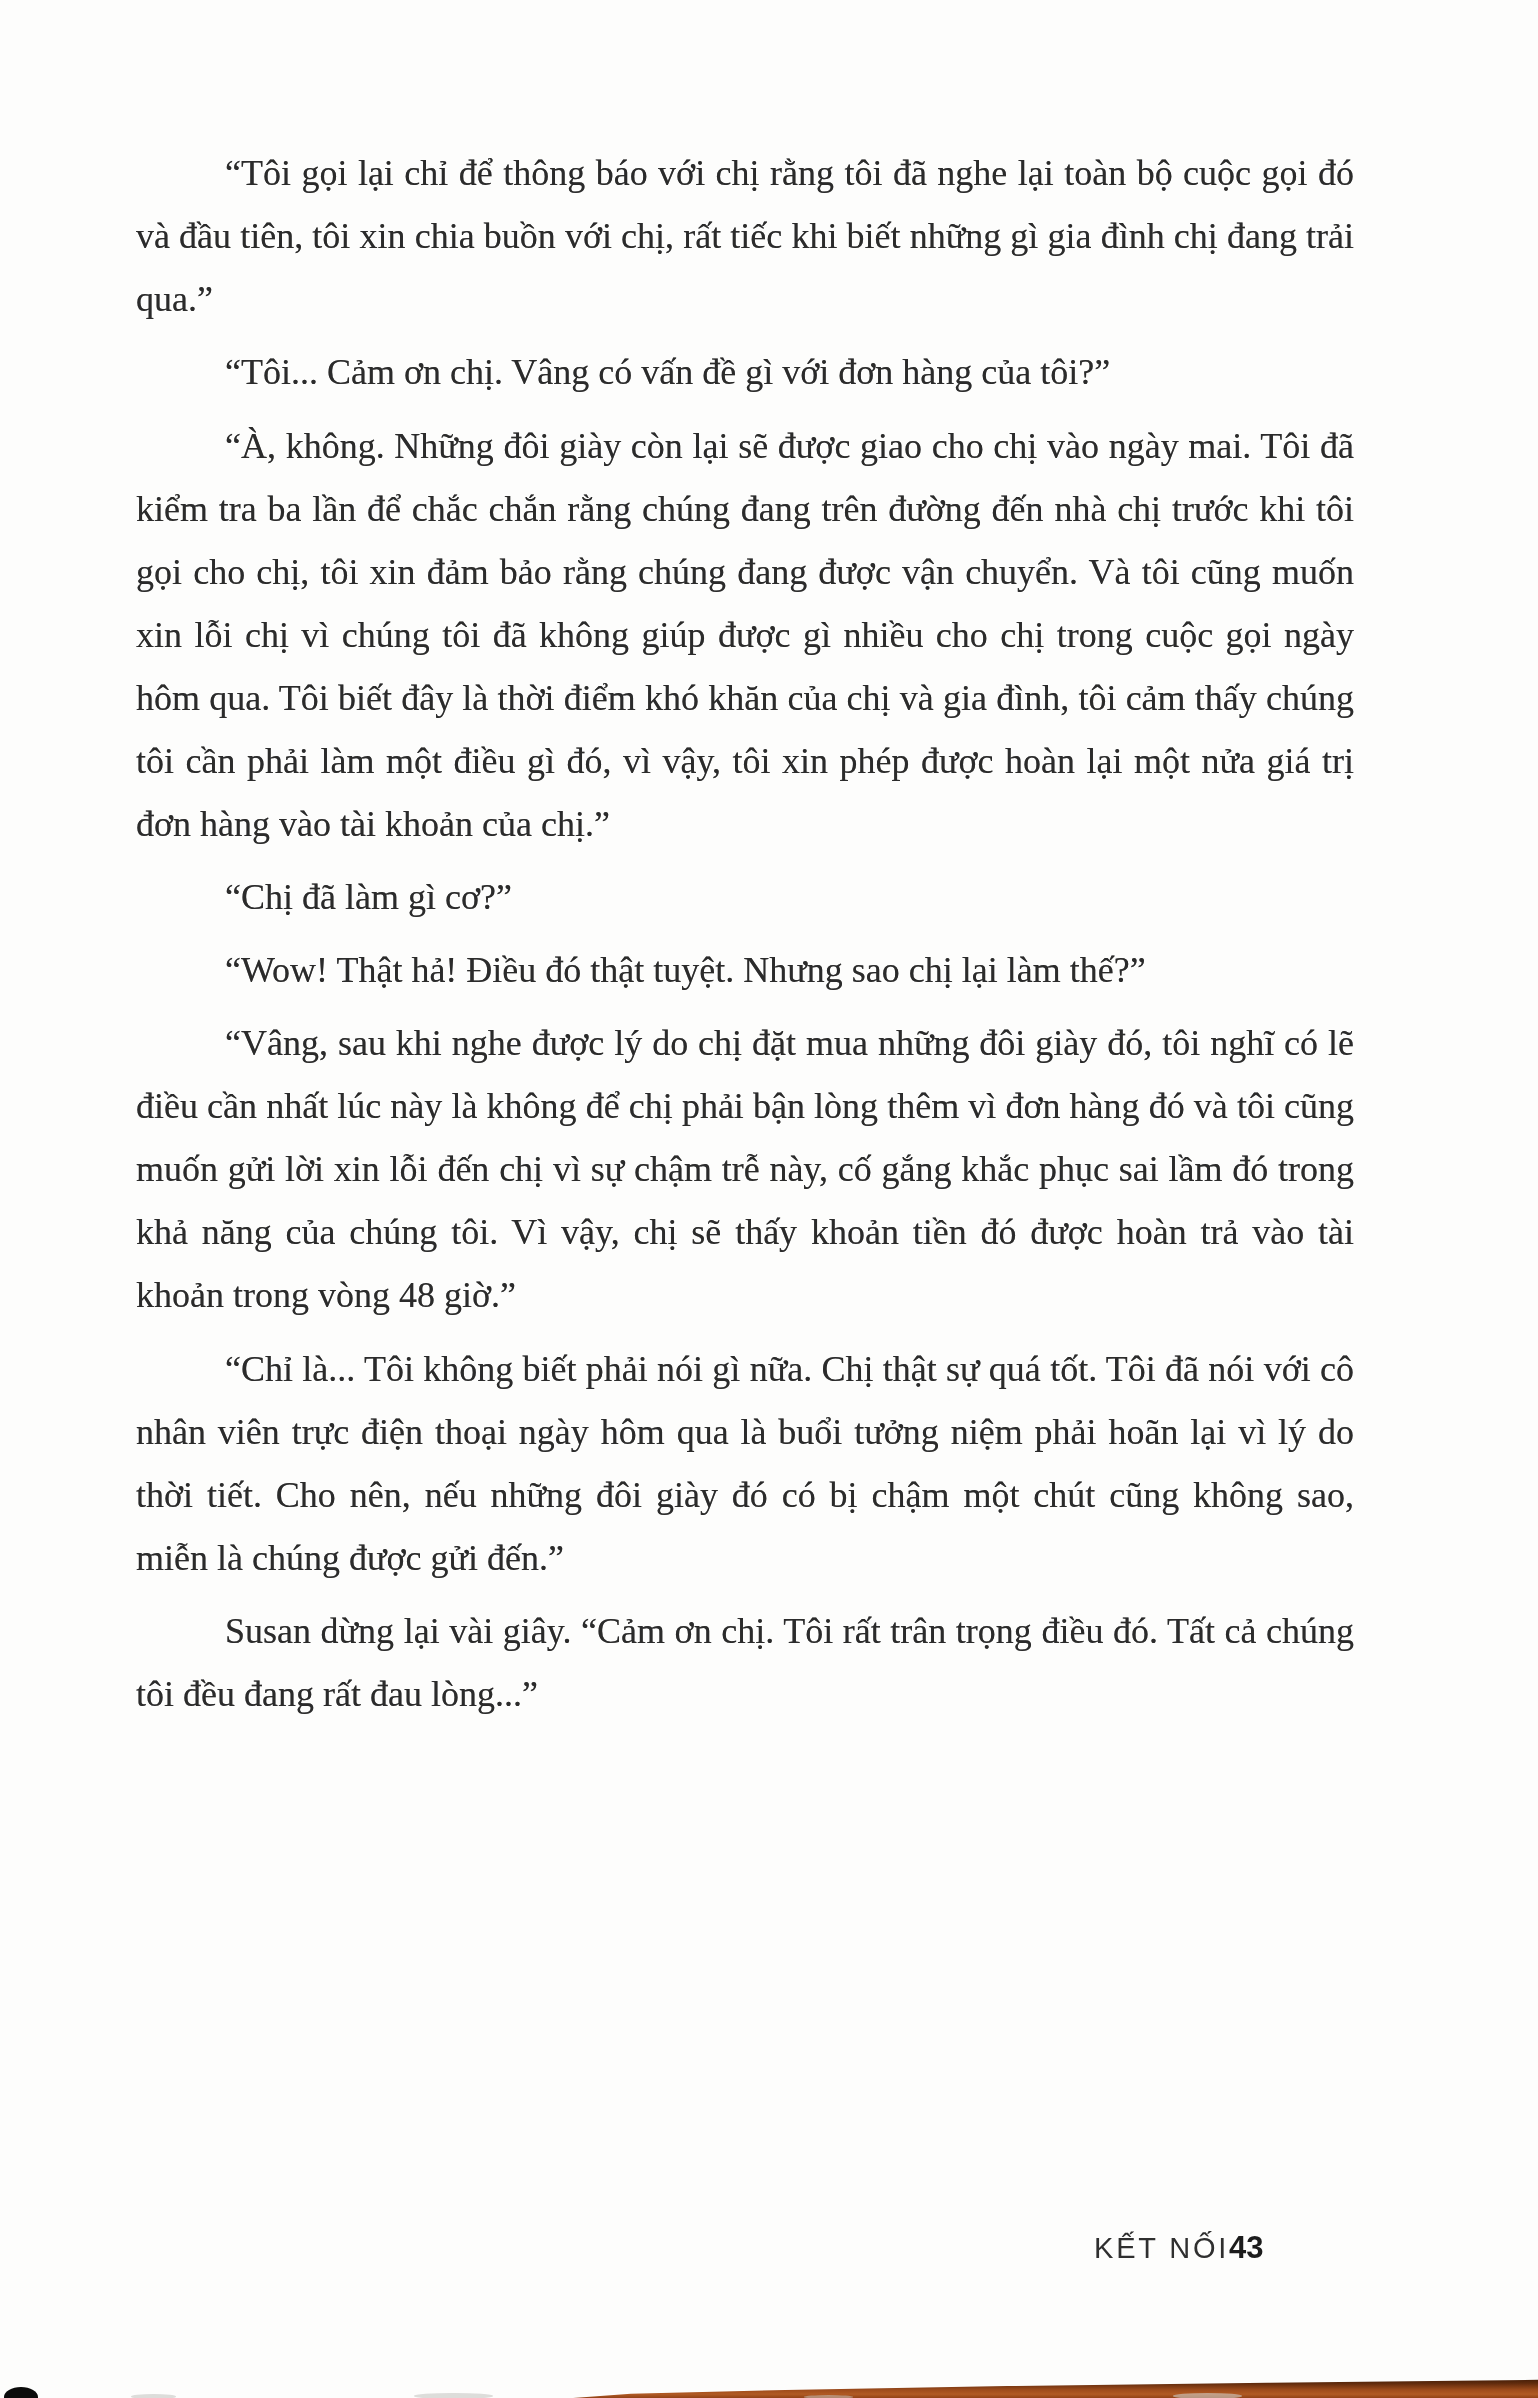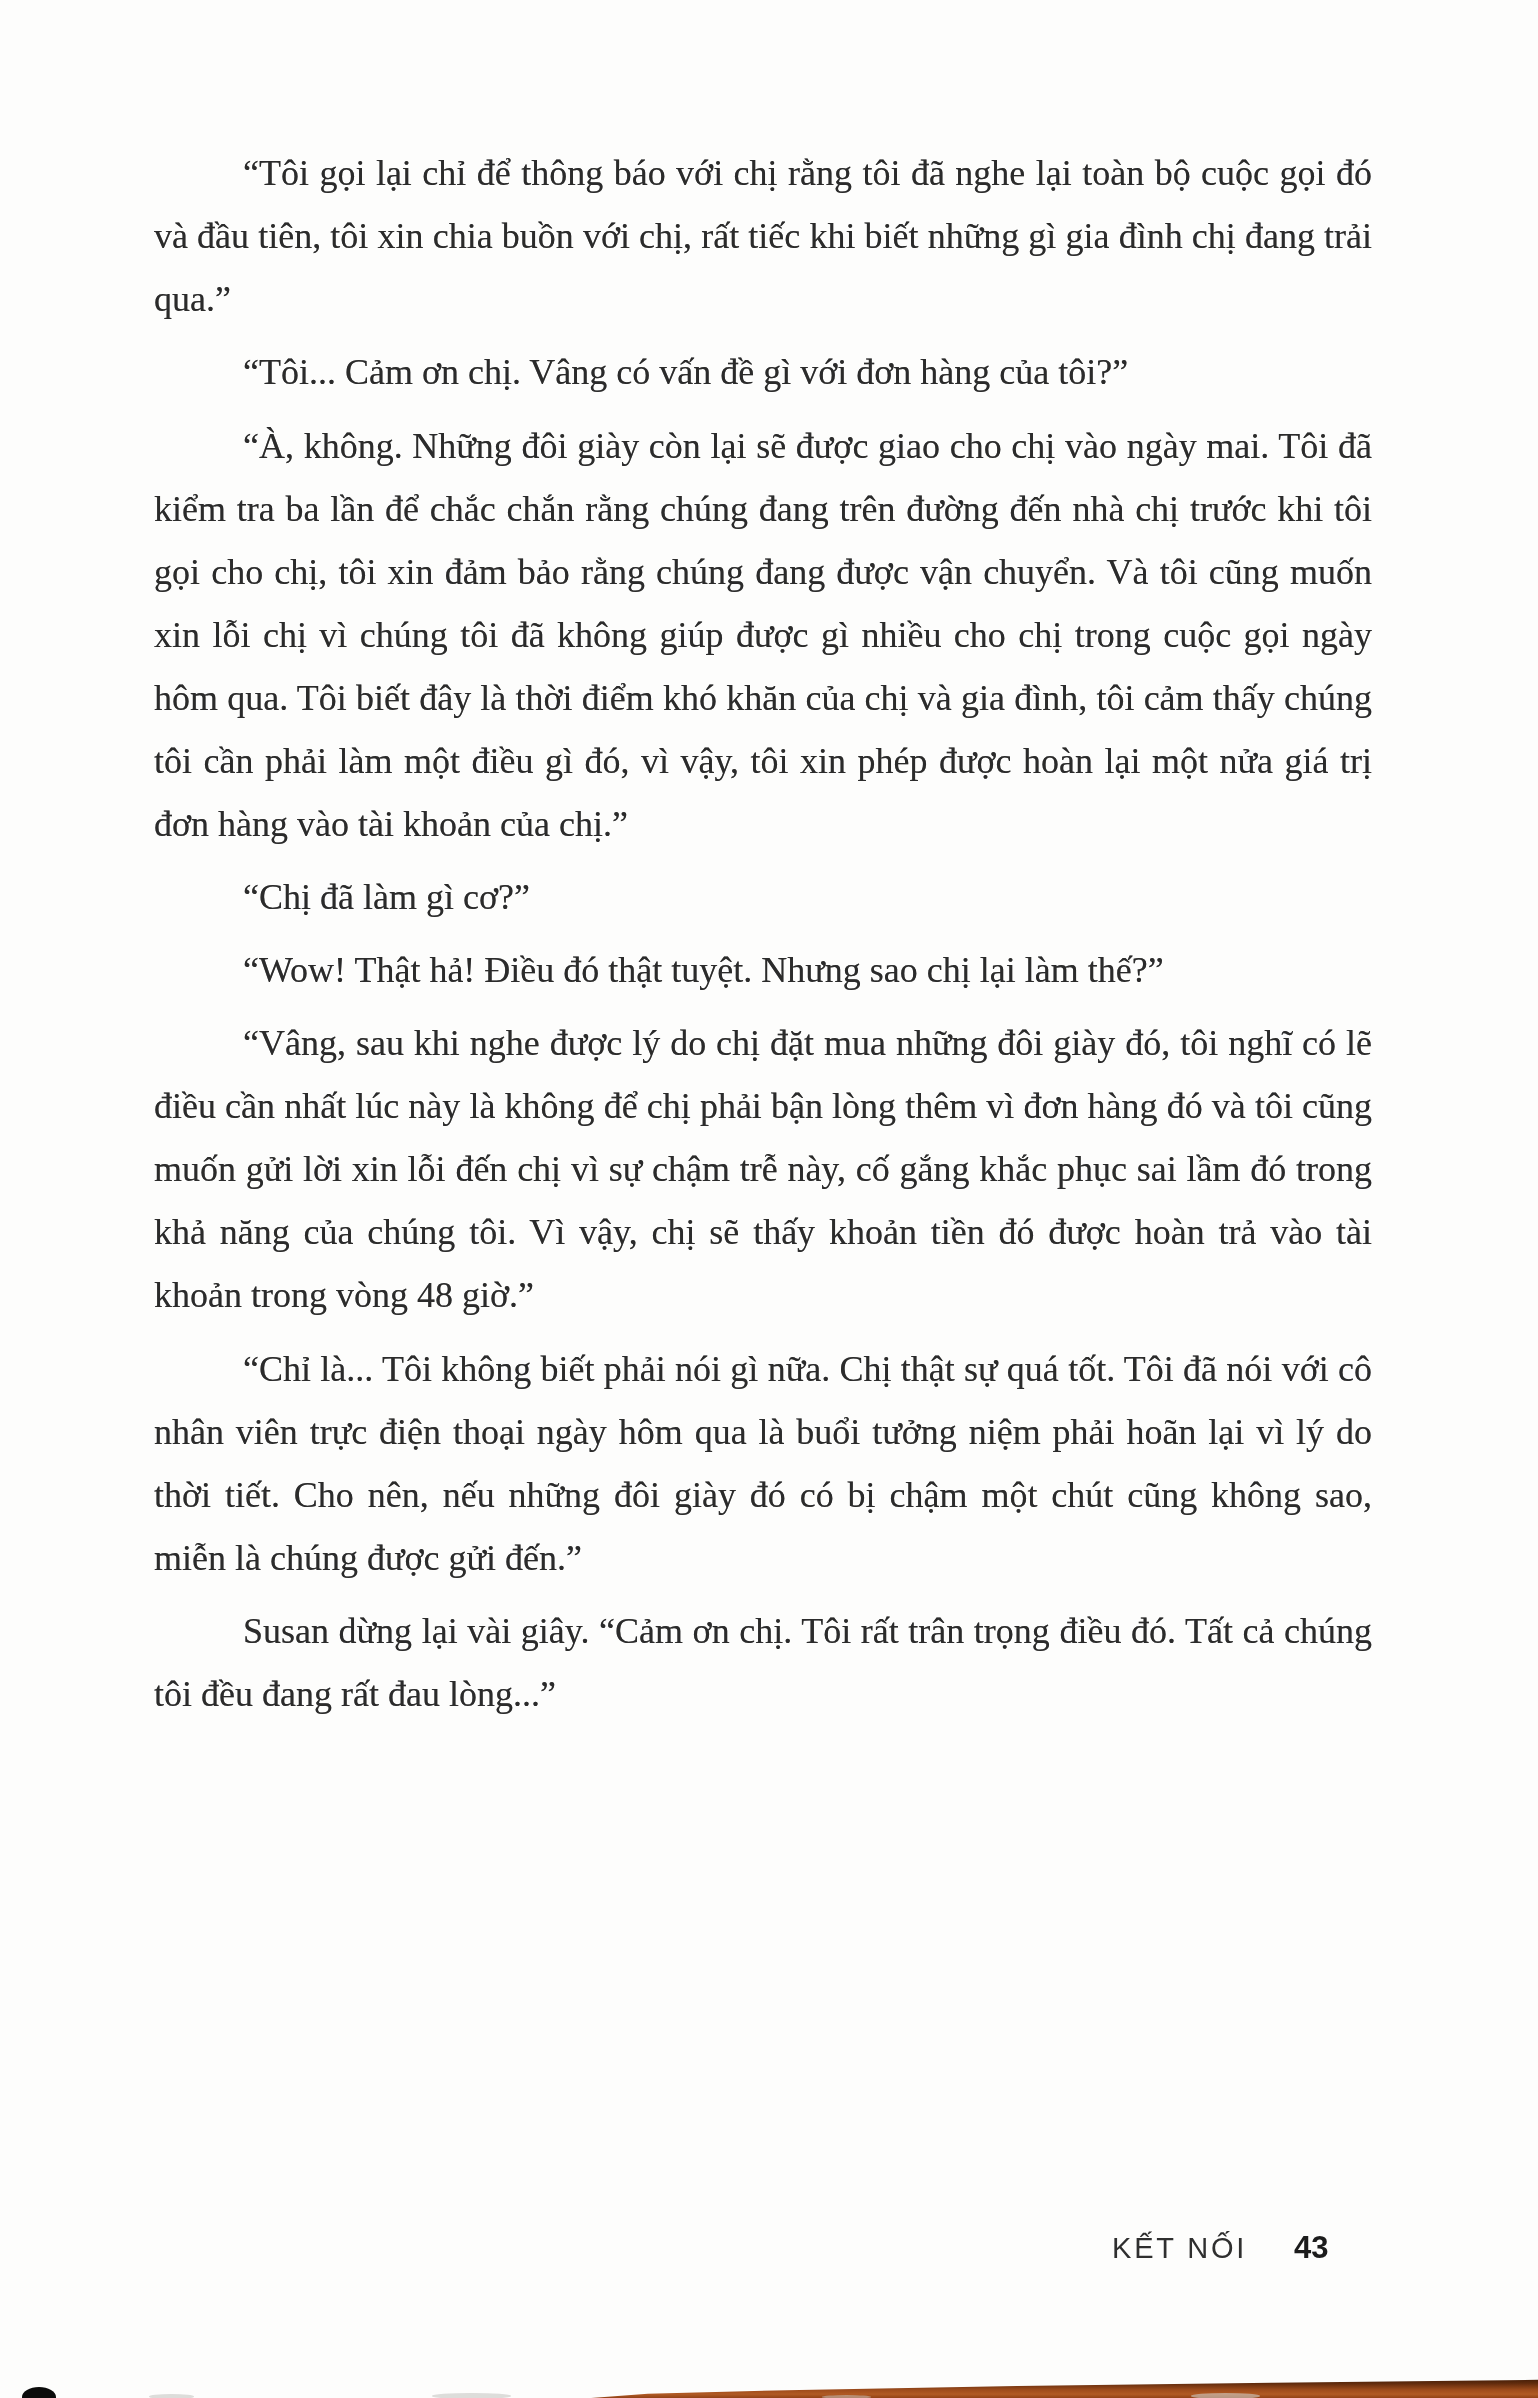--- a/index.html
+++ b/index.html
@@ -17,21 +17,20 @@
     width: 1538px;
     height: 2399px;
     position: relative;
     overflow: hidden;
     background: var(--paper);
   }
   .page {
     position: absolute;
     inset: 0;
     background: var(--paper);
-    margin-left: 18px;
   }
   .text-block {
     position: absolute;
     left: 136px;
     top: 142px;
     width: 1218px;
     font-family: "Liberation Serif", "DejaVu Serif", serif;
     font-size: 36px;
     line-height: 63px;
     color: var(--ink);
@@ -42,21 +41,20 @@
   .text-block p {
     margin: 0 0 10.3px 0;
     text-indent: 89px;
   }
   .page-footer {
     position: absolute;
     left: 1094px;
     top: 2230px;
     display: flex;
     align-items: baseline;
-    gap: 47px;
     font-family: "Liberation Sans", "DejaVu Sans", sans-serif;
     text-align: right;
   }
   .footer-title {
     font-size: 29px;
     letter-spacing: 2.8px;
     color: var(--footer-ink);
   }
   .page-number {
     font-size: 31px;

